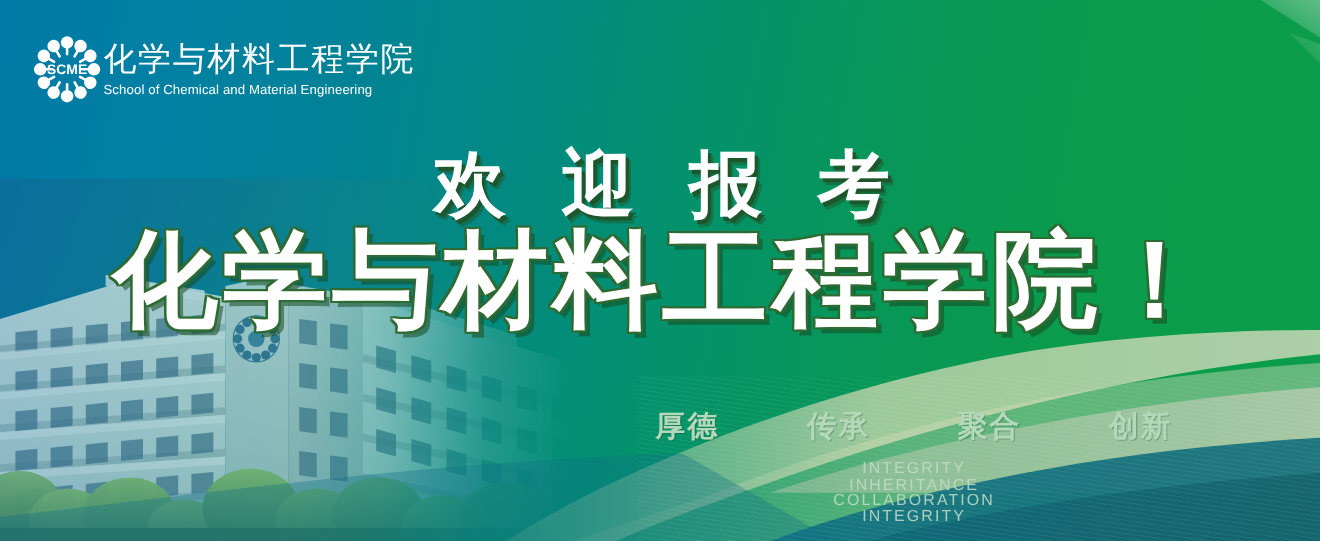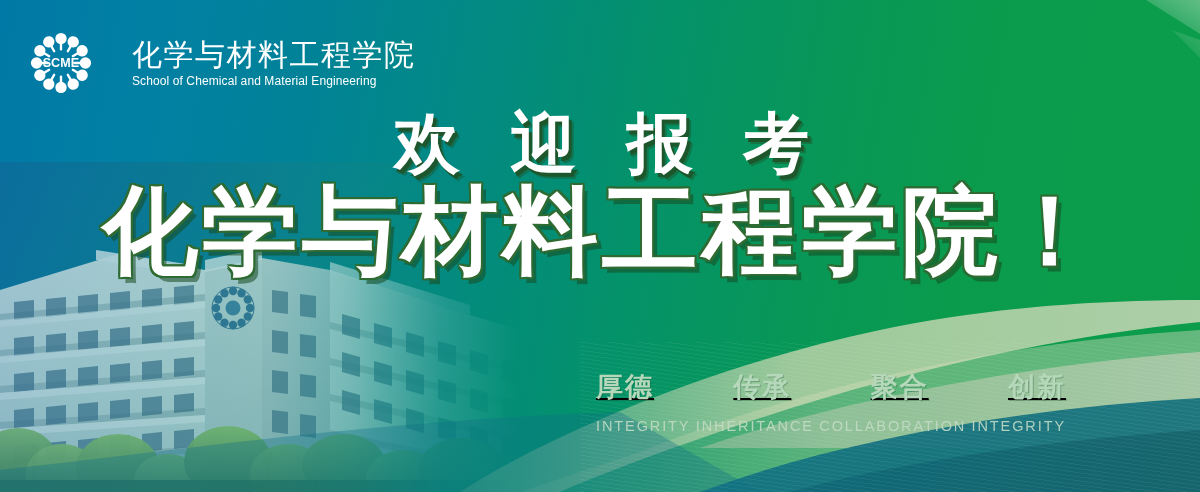--- a/index.html
+++ b/index.html
@@ -41,26 +41,26 @@
     width:620px; height:150px;
     background-image:repeating-linear-gradient(
         8deg, rgba(255,255,255,0.055) 0px, rgba(255,255,255,0.055) 1px,
         rgba(255,255,255,0) 1px, rgba(255,255,255,0) 4px);
     pointer-events:none;
   }
 
   
   .lockup{
     position:absolute; left:28px; top:30px;
-    display:flex; align-items:center; gap:14px;
+    display:flex; align-items:center; gap:0;
     z-index:6;
   }
   .logo-mark{ width:66px; height:66px; flex:0 0 auto; }
   .logo-mark svg{ display:block; width:100%; height:100%; }
-  .lockup-text{ display:flex; flex-direction:column; gap:2px;margin-left:24px; }
+  .lockup-text{ display:flex; flex-direction:column; gap:2px; }
   .org-cn{
     color:#ffffff; font-size:30px; line-height:1.15;
     letter-spacing:1.5px; font-weight:400;
   }
   .org-en{
     color:#ffffff; font-size:12px; line-height:1.2;
     letter-spacing:0.1px; font-weight:400; white-space:nowrap;
   }
 
   
@@ -68,20 +68,21 @@
     position:absolute; left:0; right:0; top:110px;
     z-index:5; text-align:center; pointer-events:none;
   }
   .welcome{
     color:#ffffff; font-weight:700;
     font-size:66px; line-height:1;
     letter-spacing:16px; padding-left:19px;
     text-shadow:
        3px 4px 0 rgba(30,84,40,0.92),
        5px 6px 0 rgba(30,84,40,0.45);
+    margin-top: 24px;
   }
   .title-main{
     margin-top:4px;
     color:#ffffff; font-weight:700;
     font-size:96px; line-height:1.06;
     letter-spacing:4px; padding-left:4px;
     white-space:nowrap;
     text-shadow:
       -2px -2px 0 #2e6b33,  2px -2px 0 #2e6b33,
       -2px  2px 0 #2e6b33,  2px  2px 0 #2e6b33,
@@ -91,31 +92,31 @@
   }
 
   
   .motto{
     position:absolute; left:596px; top:374px;
     width:470px; z-index:5; pointer-events:none;
   }
   .motto-cn{
     display:flex; justify-content:space-between;
     align-items:center;
-    text-decoration:underline;
   }
   .motto-cn span{
     color:#b4d8b9; font-size:27px; font-weight:700;
     letter-spacing:2px; line-height:1;
     text-shadow:1px 1px 0 rgba(20,70,40,0.28);
   }
   .motto-en{
     margin-top:18px;
     display:flex; justify-content:space-between;
     align-items:center;
+    flex-direction:column;
   }
   .motto-en span{
     color:#c3dcc6; font-size:14.5px; font-weight:300;
     letter-spacing:1.9px; line-height:1;
     opacity:.88;
   }
 </style>
 </head>
 <body>
 

